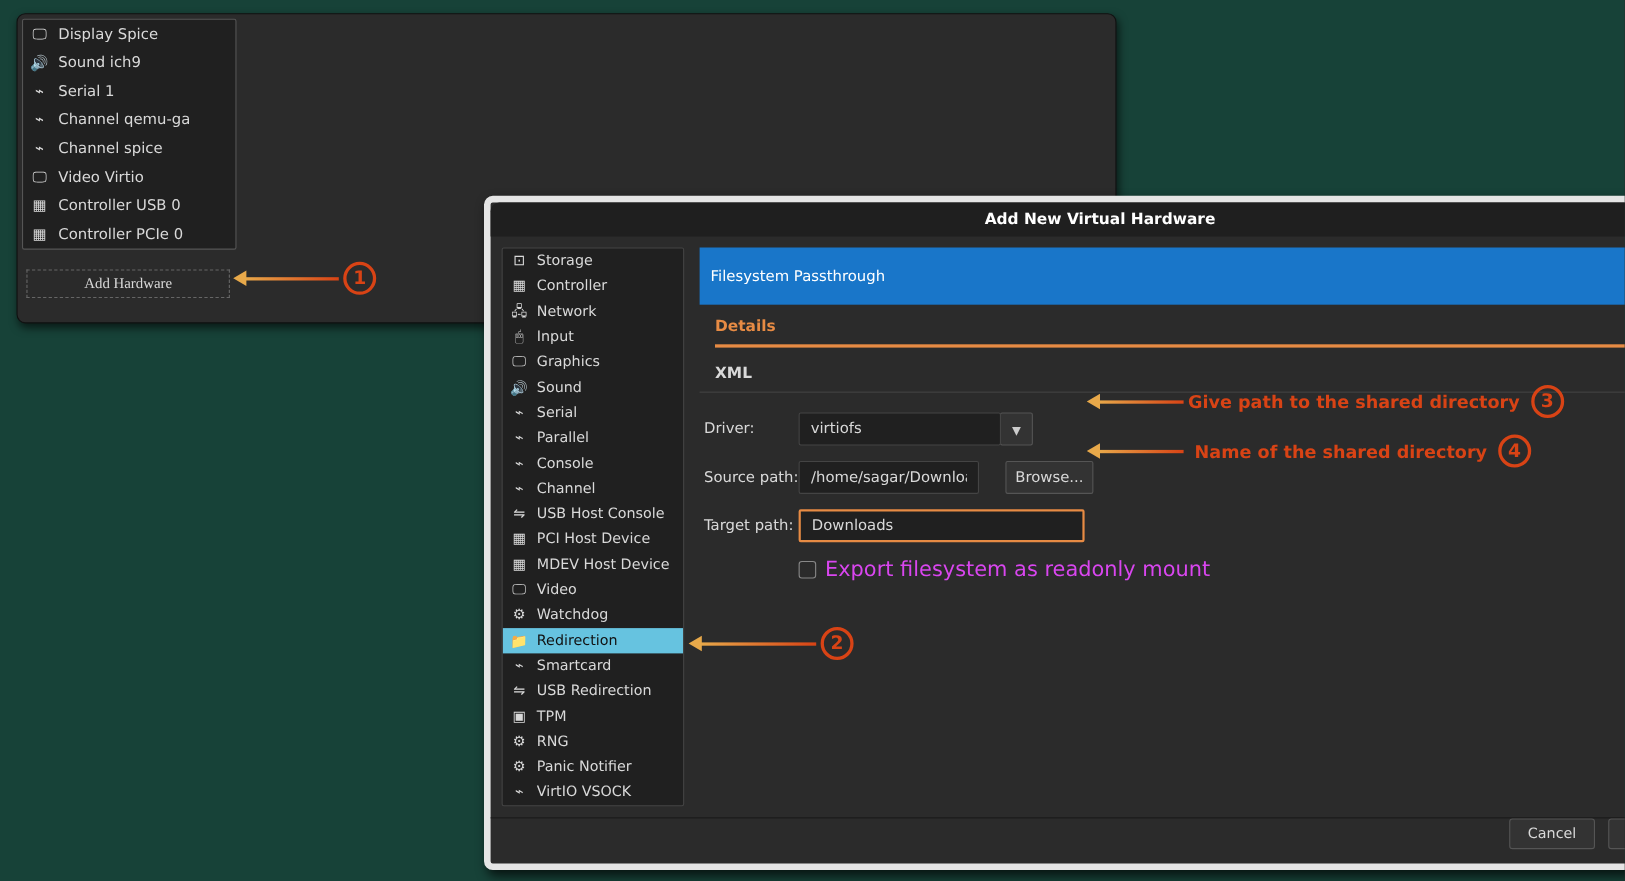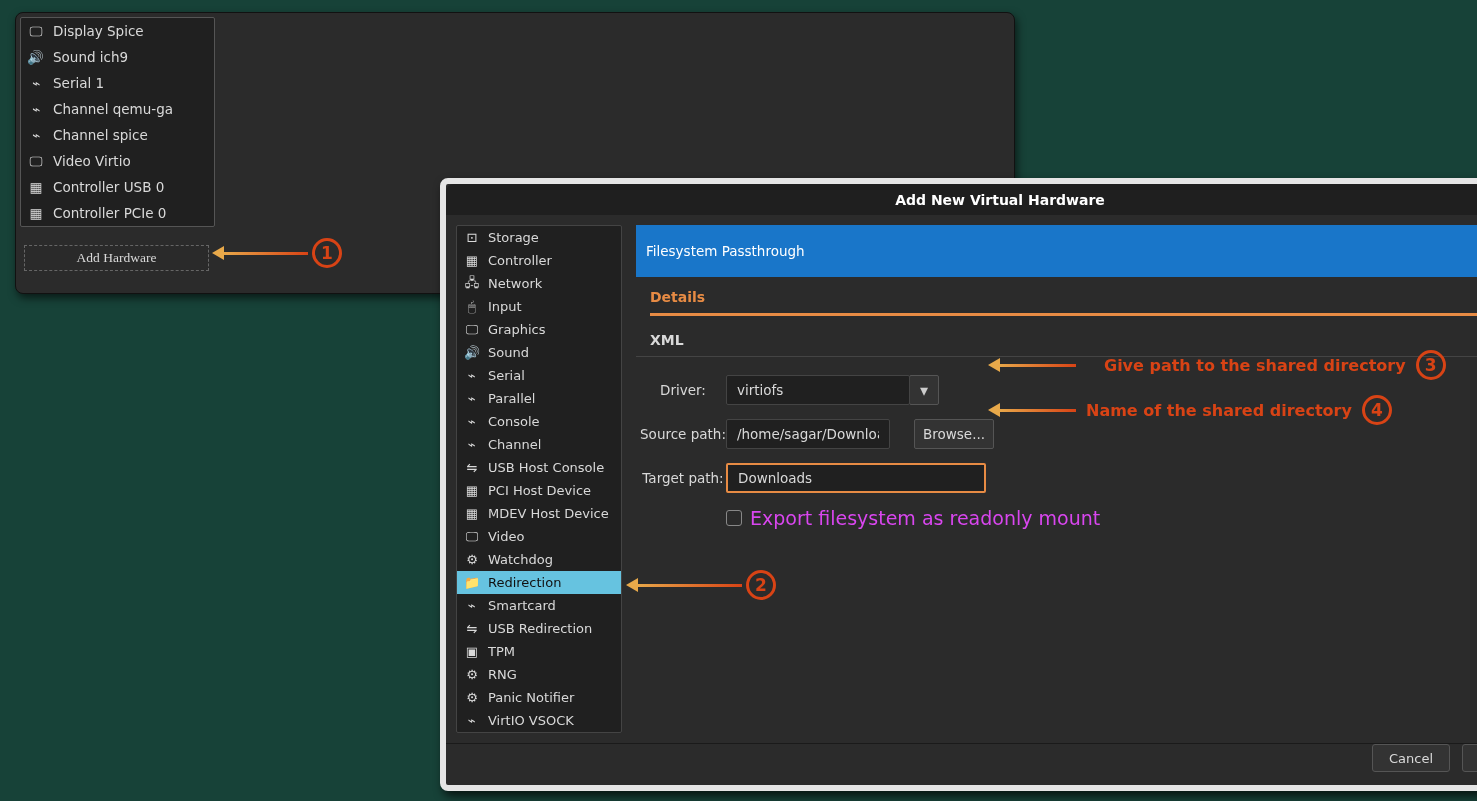--- a/index.html
+++ b/index.html
@@ -173,21 +173,21 @@
     }
     .form-row {
       display: flex;
       align-items: center;
       margin-bottom: 14px;
     }
     .form-label {
       width: 86px;
       color: #d9d9d9;
       font-size: 13.5px;
-      text-align: center;
+      text-align: left;
     }
     .dropdown {
       width: 184px;
       height: 30px;
       background: #202020;
       border: 1px solid #444;
       border-radius: 2px;
       display: flex;
       align-items: center;
       padding: 0 10px;
@@ -495,21 +495,21 @@
   <div class="circle-num">1</div>
 </div>
 
 <div class="annotation" style="top:570px; left:636px;">
   <div class="arrow" style="width:106px;"></div>
   <div class="circle-num">2</div>
 </div>
 
 <div class="annotation" style="top:350px; left:998px;">
   <div class="arrow" style="width:78px;"></div>
-  <span class="ann-text" style="margin-left:28px;">Give path to the shared directory</span>
+  <span class="ann-text" style="margin-left:4px;">Give path to the shared directory</span>
   <div class="circle-num">3</div>
 </div>
 
 <div class="annotation" style="top:395px; left:998px;">
   <div class="arrow" style="width:78px;"></div>
   <span class="ann-text" style="margin-left:10px;">Name of the shared directory</span>
   <div class="circle-num">4</div>
 </div>
 
 </body></html>

